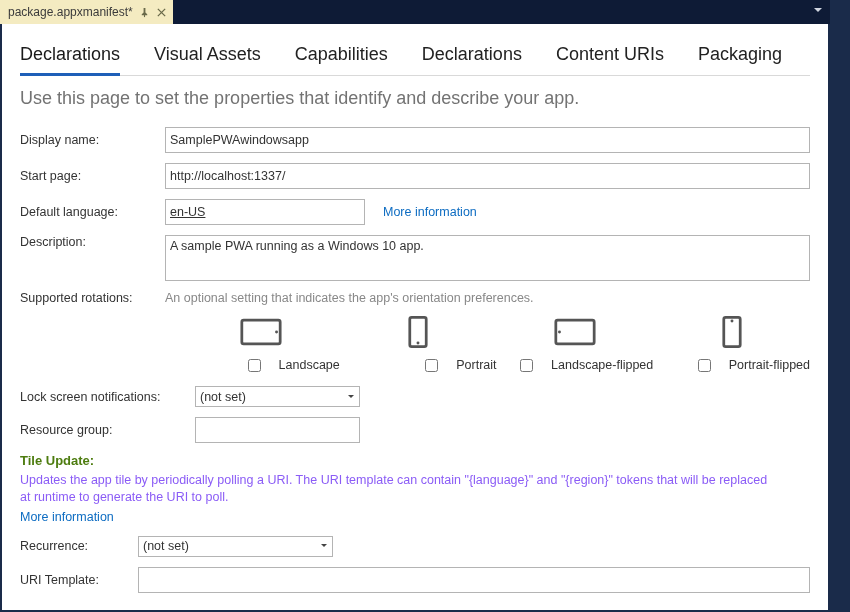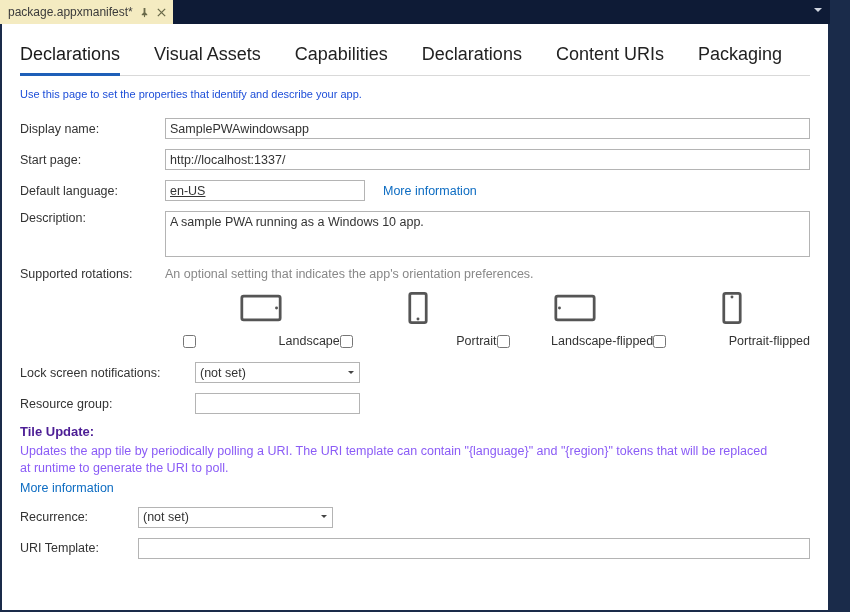--- a/index.html
+++ b/index.html
@@ -9,40 +9,40 @@
   .filetab { display: flex; align-items: center; background: #f4ebc1; color: #3b3b3b; padding: 0 6px 0 8px; font-size: 12px; gap: 6px; }
   .filetab .pin, .filetab .close { display: inline-flex; align-items: center; cursor: pointer; }
   .filetab svg { width: 11px; height: 11px; }
   .tabbar .overflow { position: absolute; right: 6px; top: 4px; cursor: pointer; }
   .tabbar .overflow svg { width: 12px; height: 12px; fill: #d0d6e0; }
   .page { position: absolute; top: 24px; left: 2px; right: 2px; bottom: 2px; background: #fff; padding: 18px 18px 10px 18px; overflow: hidden; }
   .nav { display: flex; gap: 34px; border-bottom: 1px solid #d9d9d9; margin-bottom: 10px; }
   .nav-item { font-size: 18px; font-weight: 400; color: #222; padding: 2px 0 10px 0; cursor: pointer; position: relative; }
   .nav-item.active { color: #1a1a1a; }
   .nav-item.active::after { content:""; position:absolute; left:0; right:0; bottom:-1px; height:3px; background:#1e5fb8; }
-  .hint { color: #1d4ed8; font-size: 11px; margin-bottom: 18px; margin-top: 12px; }
+  .hint { color: #737373; font-size: 18px; margin-bottom: 18px; margin-top: 12px; }
   .form-row { display: flex; align-items: center; margin-bottom: 10px; }
   .form-row.start { align-items: flex-start; }
   .form-label { width: 145px; flex: 0 0 145px; color: #333; }
-  .txt { border: 1px solid #b4b4b4; height: 21px; padding: 0 4px; font-family: inherit; font-size: 12.5px; color: #333; background: #fff; }
+  .txt { border: 1px solid #b4b4b4; height: 21px; padding: 12px 4px; font-family: inherit; font-size: 12.5px; color: #333; background: #fff; }
   .txt.full { flex: 1; }
   .txt.med { width: 200px; text-decoration: underline; }
   .select { border: 1px solid #b4b4b4; height: 21px; width: 165px; background: #fff; display: flex; align-items: center; justify-content: space-between; padding: 0 4px; cursor: pointer; }
   .select .arr svg { width: 8px; height: 8px; }
   textarea.txt { height: 46px; resize: none; padding: 3px 4px; }
   .link { color: #0d6cc2; cursor: pointer; margin-left: 18px; }
   .link.block { display:block; margin:4px 0 12px 0; }
   .rot-hint { color: #888; margin-left: 0; }
   .rot-row { display:flex; margin: 10px 0 6px 163px; gap: 0; }
   .rot-cell { flex: 1; display:flex; flex-direction:column; align-items:center; gap:6px; }
   .rot-cell svg { width: 42px; height: 34px; }
   .rot-check-row { display:flex; margin: 0 0 14px 163px; }
-  .rot-check { flex:1; display:flex; align-items:center; justify-content:space-between; gap:18px; }
+  .rot-check { flex:1; display:flex; align-items:center; justify-content:flex-end; gap:18px; }
   .rot-check input { width:13px; height:13px; }
-  .section-title { font-weight: 700; font-size: 13px; color: #4c1d95; margin-top: 4px; }
+  .section-title { font-weight: 700; font-size: 13px; color: #4d7c0f; margin-top: 4px; }
   .section-desc { color: #8b5cf6; font-size: 12.5px; margin: 4px 0 2px 0; line-height: 1.35; max-width: 760px; }
   .row-tight { margin-bottom: 8px; }
   .form-row .wide-label { width: 175px; flex: 0 0 175px; }
 </style>
 </head>
 <body>
 <div class="outer">
 
 <div class="tabbar">
   <div class="filetab">

